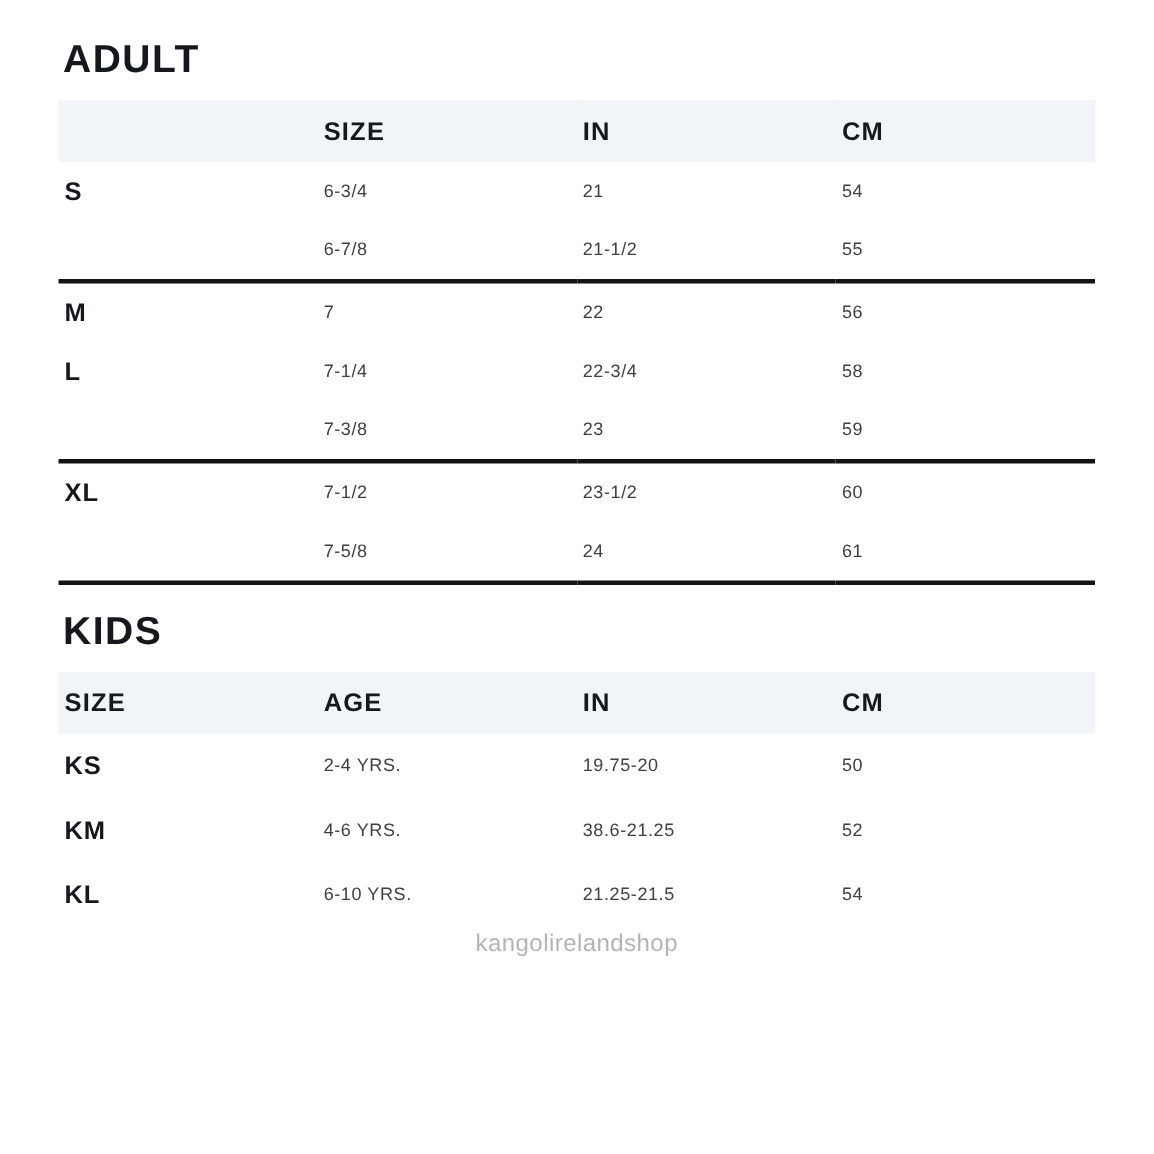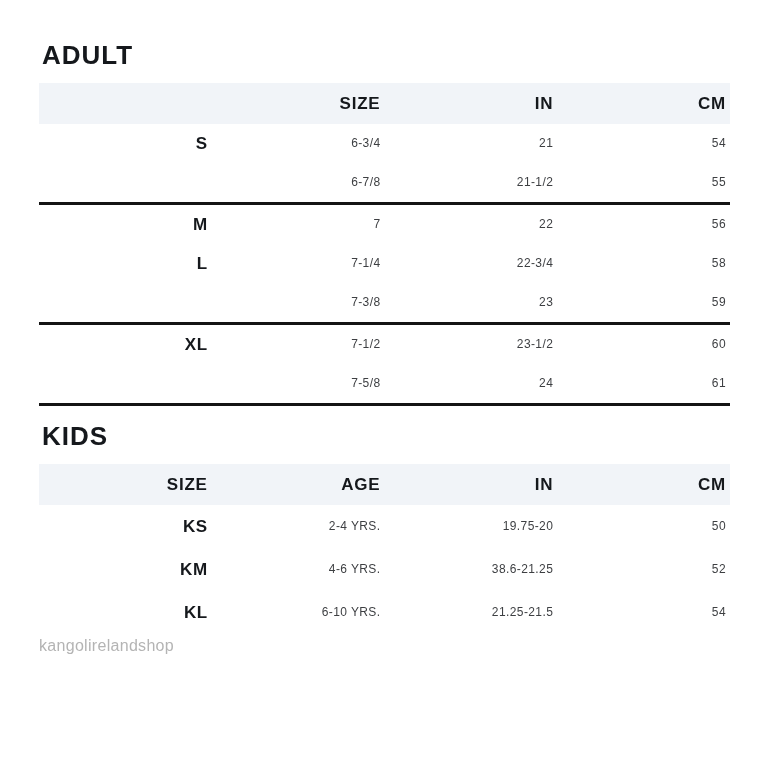--- a/index.html
+++ b/index.html
@@ -11,38 +11,38 @@
   }
   *{box-sizing:border-box;}
   html,body{margin:0;padding:0;}
   body{
     width:769px;height:769px;
     background:#ffffff;
     font-family:"Liberation Sans", sans-serif;
     color:var(--text);
     overflow:hidden;
   }
-  .page{padding:24px 39px 0 39px;margin-top:16px;}
+  .page{padding:24px 39px 0 39px;}
   .section-title{
     margin:0 0 13px 3px;
     font-size:26px;
     line-height:30px;
     font-weight:800;
     letter-spacing:1px;
     color:var(--heading);
   }
   .section-title.kids{margin-top:15px;}
   table{
     width:100%;
     border-collapse:collapse;
     table-layout:fixed;
   }
   th,td{
     width:25%;
-    text-align:right;
+    text-align:left;
     vertical-align:middle;
   }
   th{
     background:var(--band);
     font-size:17px;
     font-weight:800;
     letter-spacing:0.8px;
     color:var(--heading);
     padding:11px 4px 10px 4px;
   }
@@ -59,21 +59,21 @@
     font-size:17px;
     letter-spacing:0.6px;
     color:var(--heading);
   }
   .adult-table tr.group-end td{
     border-bottom:3px solid var(--divider);
   }
   .kids-table td{padding:11px 4px;}
   .watermark{
     margin-top:3px;
-    text-align:left;
+    text-align:center;
     font-size:16px;
     letter-spacing:0.3px;
     color:var(--watermark);
   }
 </style>
 </head>
 <body>
 
 <div class="page">
 

